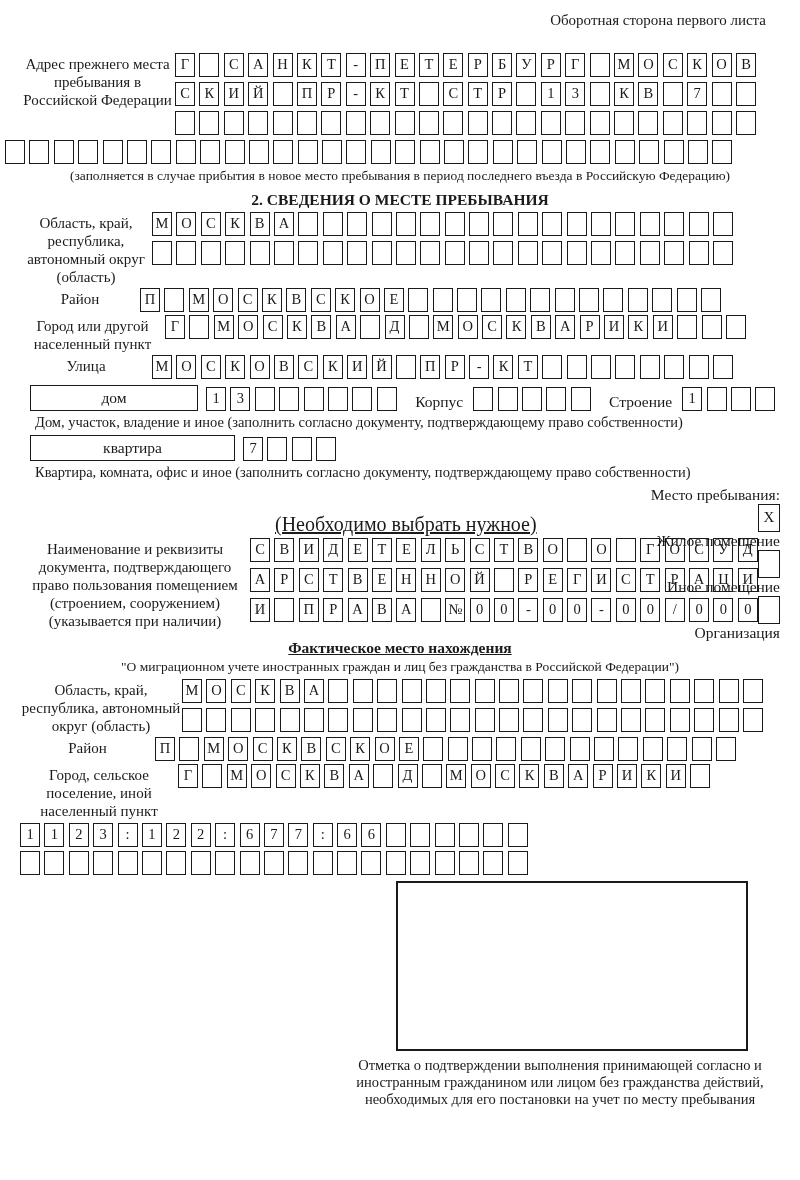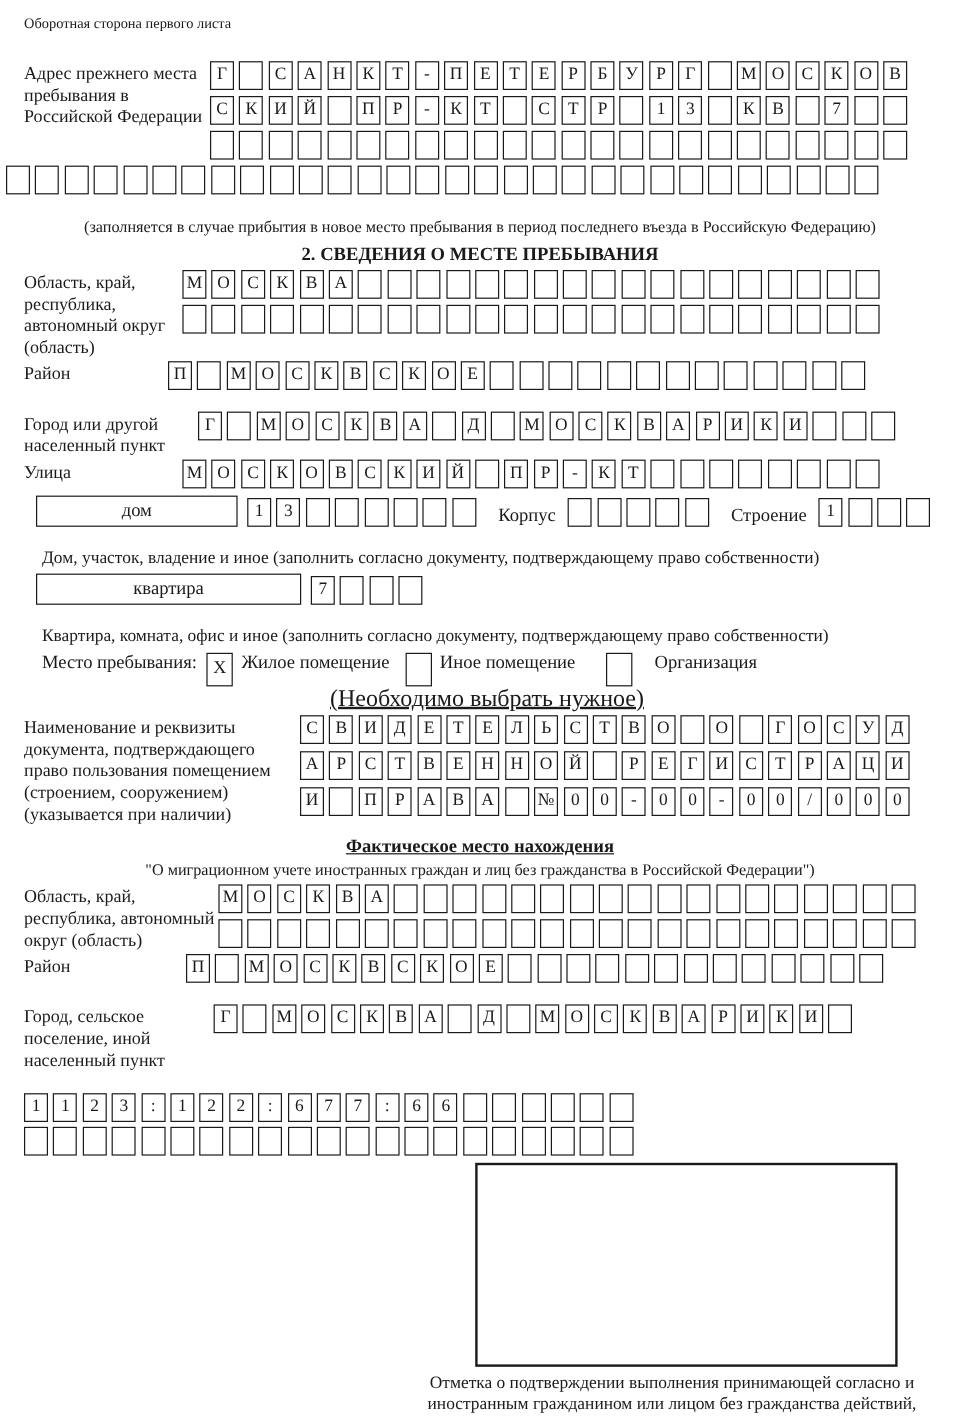--- a/index.html
+++ b/index.html
@@ -1,23 +1,23 @@
 <!DOCTYPE html>
 <html lang="ru"><head>
 <meta charset="utf-8">
 <style>
   * { box-sizing: border-box; margin: 0; padding: 0; }
   html, body { width: 800px; height: 1180px; background: #ffffff; color: #1a1a1a;
     font-family: "Liberation Serif", "DejaVu Serif", serif; }
   .page { width: 800px; height: 1180px; padding: 12px 20px 0 20px; overflow: hidden; position: relative; }
 
-  .corner-note { font-size: 12px; padding-right: 14px; }
+  .corner-note { text-align: right; font-size: 15px; padding-right: 14px; }
 
   .field { display: flex; align-items: flex-start; }
-  .f-label { flex: none; font-size: 15px; line-height: 18px; padding-top: 2px; }
+  .f-label { flex: none; font-size: 15px; line-height: 18px; padding-top: 2px; text-align: center; }
   .rows { display: flex; flex-direction: column; gap: 5px; }
 
   .boxrow { display: flex; height: 24px; }
   .cell { flex: none; width: 20px; height: 24px; border: 1.6px solid #1a1a1a; margin-right: 4.4px;
     text-align: center; line-height: 21px; font-size: 14.5px; }
 
   .bigbox { flex: none; height: 26px; border: 1.6px solid #1a1a1a; text-align: center;
     line-height: 23px; font-size: 15.5px; }
 
   .note-center { text-align: center; font-size: 13.5px; line-height: 17px; }
@@ -36,29 +36,29 @@
   .w-gor2   { width: 158px; }
   .w-kad    { width: 208px; }
 
   .prev-address { margin-top: 24px; }
   .fullwidth-row { margin-left: -15px; margin-top: 5px; }
 
   .dom-row { display: flex; align-items: flex-end; margin: 6px 0 0 10px; height: 26px; }
   .dom-row .boxrow { margin-left: 8px; }
   .inline-cap { font-size: 15.5px; margin: 0 10px 0 14px; }
 
-  .mesto-row { display: flex; align-items: flex-start; margin: 6px 0 0 15px; height: 28px; font-size: 15.5px; }
+  .mesto-row { display: flex; align-items: flex-end; margin: 6px 0 0 15px; height: 28px; font-size: 15.5px; flex-direction: column; }
   .checkbox { flex: none; width: 22px; height: 28px; border: 1.6px solid #1a1a1a; text-align: center;
     line-height: 25px; font-size: 15px; }
 
   .stamp-box { width: 352px; height: 170px; border: 2px solid #1a1a1a; margin: 6px 32px 0 auto; }
   .stamp-caption { width: 440px; margin: 6px 0 0 auto; margin-right: 0; text-align: center;
     font-size: 14.5px; line-height: 17px; }
 
-  .mt2 { margin-top: 2px; } .mt3 { margin-top: 18px; } .mt4 { margin-top: 4px; }
+  .mt2 { margin-top: 2px; } .mt3 { margin-top: 3px; } .mt4 { margin-top: 4px; }
   .mt5 { margin-top: 5px; } .mt6 { margin-top: 6px; } .mt8 { margin-top: 8px; text-decoration: underline; }
 </style>
 </head>
 <body>
 
 <div class="page">
 
   <div class="corner-note">Оборотная сторона первого листа</div>
 
   <div class="field prev-address">
@@ -352,21 +352,21 @@
     <div class="boxrow" style="margin-left:0;">
         <span class="cell">1</span>
         <span class="cell"></span>
         <span class="cell"></span>
         <span class="cell"></span>
       </div>
   </div>
   <div class="note-left mt3">Дом, участок, владение и иное (заполнить согласно документу, подтверждающему право собственности)</div>
 
   <div class="dom-row mt5">
-    <div class="bigbox" style="width:221px;">квартира</div>
+    <div class="bigbox" style="width:205px;">квартира</div>
     <div class="boxrow">
         <span class="cell">7</span>
         <span class="cell"></span>
         <span class="cell"></span>
         <span class="cell"></span>
       </div>
   </div>
   <div class="note-left mt3">Квартира, комната, офис и иное (заполнить согласно документу, подтверждающему право собственности)</div>
 
   <div class="mesto-row">

